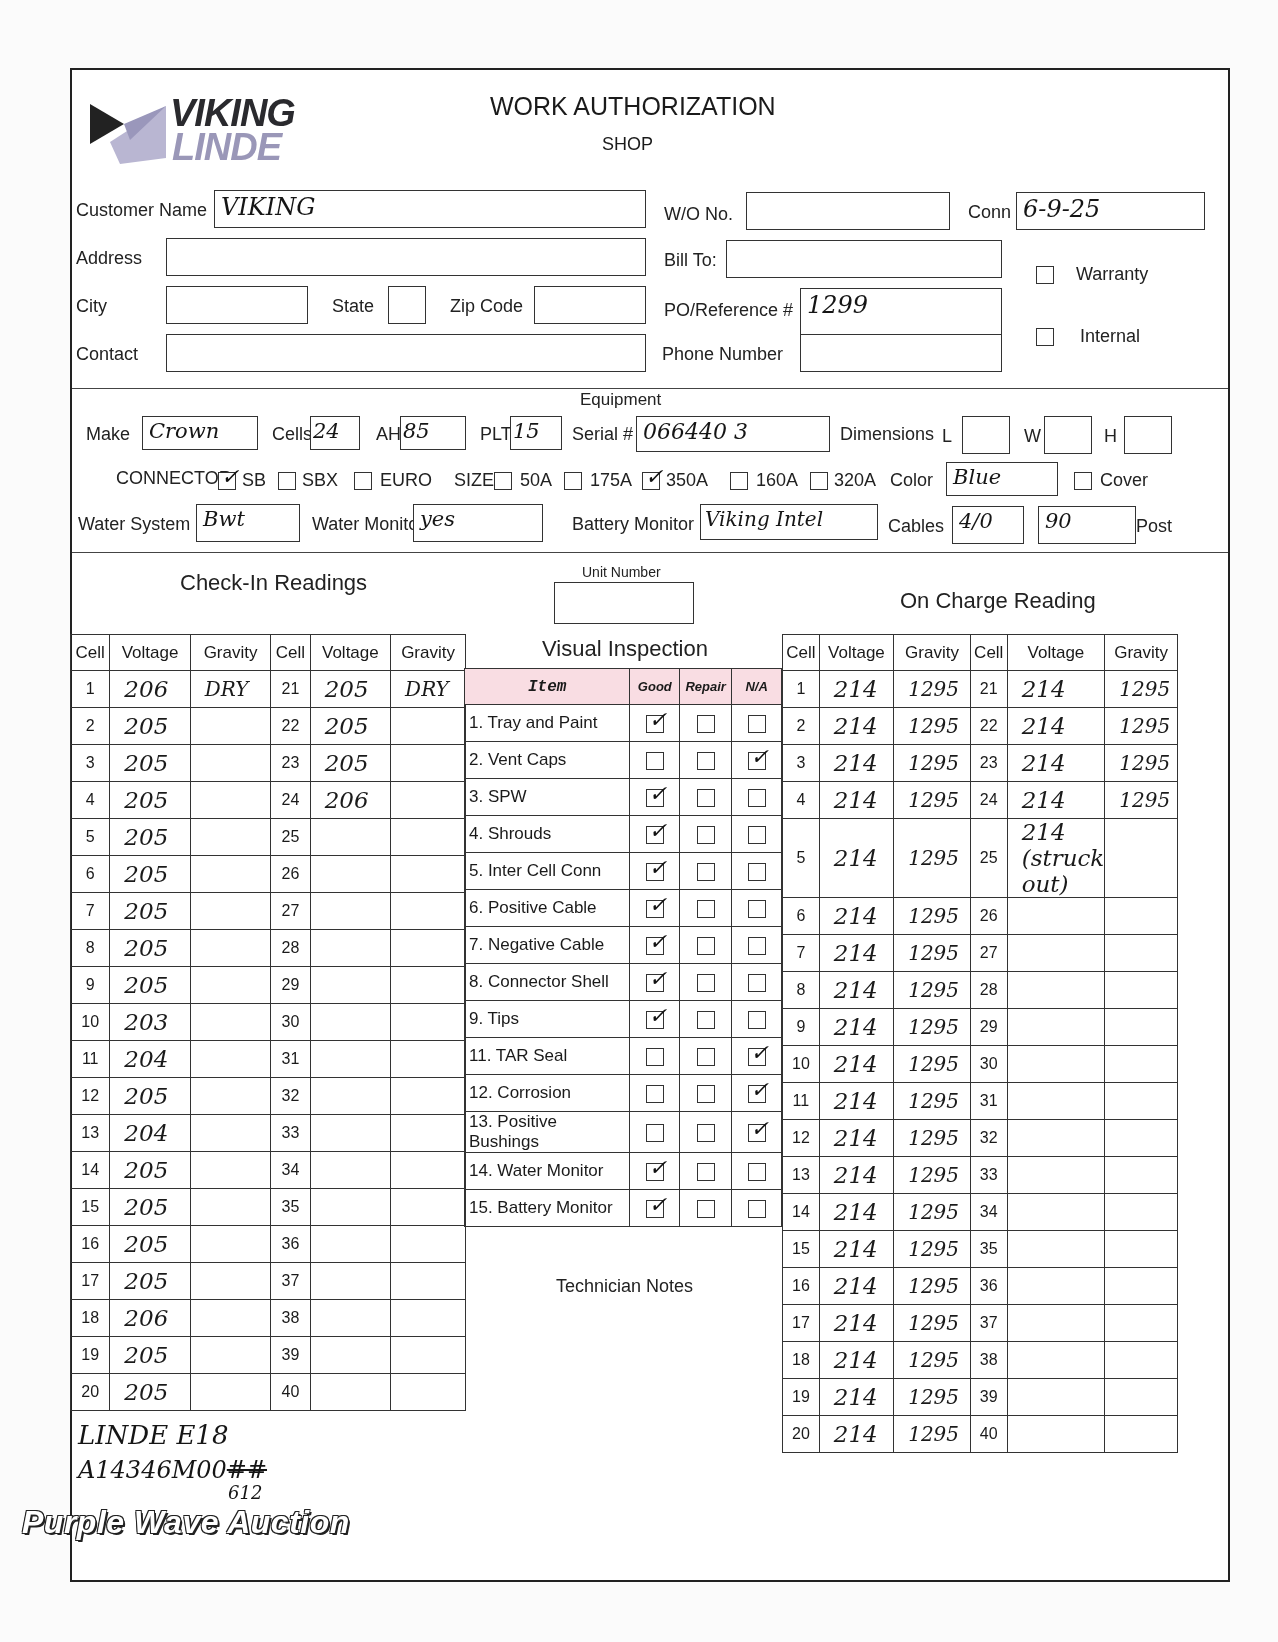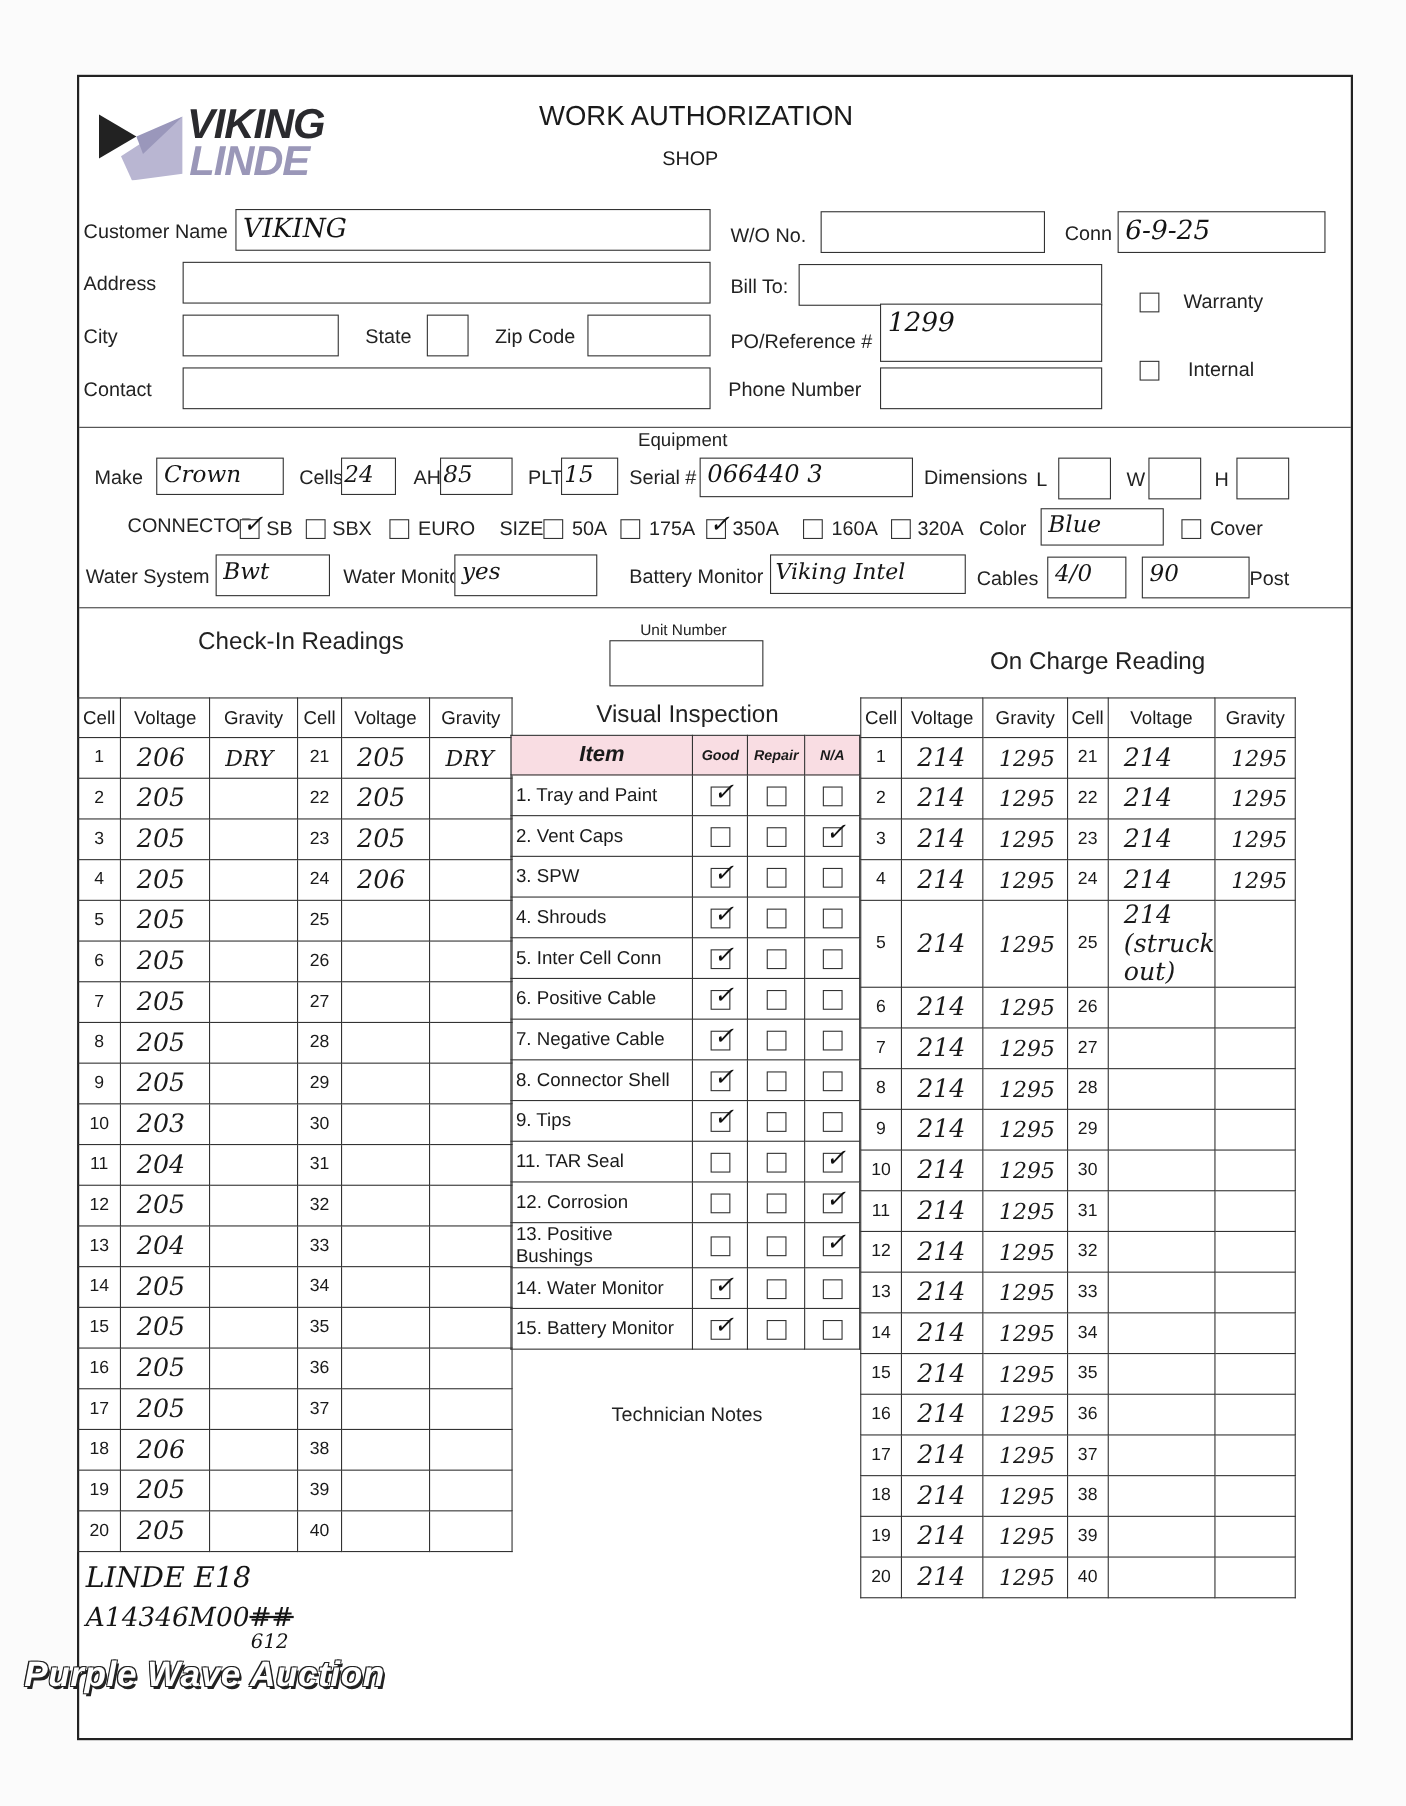--- a/index.html
+++ b/index.html
@@ -84,21 +84,21 @@
 
   <div class="lbl" style="left:592px;top:180px;">Bill To:</div>
   <div class="box" style="left:654px;top:170px;width:276px;height:38px;">
       <span class="hw"></span>
     </div>
 
   <div class="chk" style="left:964px;top:196px;"></div>
   <div class="lbl" style="left:1004px;top:194px;">Warranty</div>
 
   <div class="lbl" style="left:592px;top:230px;">PO/Reference #</div>
-  <div class="box" style="left:728px;top:206px;width:202px;height:53px;padding-left:16px;">
+  <div class="box" style="left:728px;top:218px;width:202px;height:53px;padding-left:16px;">
       <span class="hw">1299</span>
     </div>
 
   <div class="chk" style="left:964px;top:258px;"></div>
   <div class="lbl" style="left:1008px;top:256px;">Internal</div>
 
   <div class="lbl" style="left:590px;top:274px;">Phone Number</div>
   <div class="box" style="left:728px;top:264px;width:202px;height:38px;">
       <span class="hw"></span>
     </div>
@@ -376,21 +376,21 @@
 
   <table class="grid vi" id="vi-table" style="left:392px;top:598px;width:318px;">
     <colgroup>
         <col style="width:166px">
         <col style="width:50px">
         <col style="width:52px">
         <col style="width:50px">
       </colgroup>
     <thead>
         <tr>
-      <th style="font-size:20px;">Item</th>
+      <th style="font-size:16px;font-family:Liberation Mono, monospace;">Item</th>
       <th style="font-size:13px;">Good</th>
       <th style="font-size:13px;">Repair</th>
       <th style="font-size:13px;">N/A</th>
     </tr>
       </thead>
     <tbody>
         <tr>
           <td class="item">1. Tray and Paint</td>
           <td><span class="chk on"></span></td>
           <td><span class="chk"></span></td>

